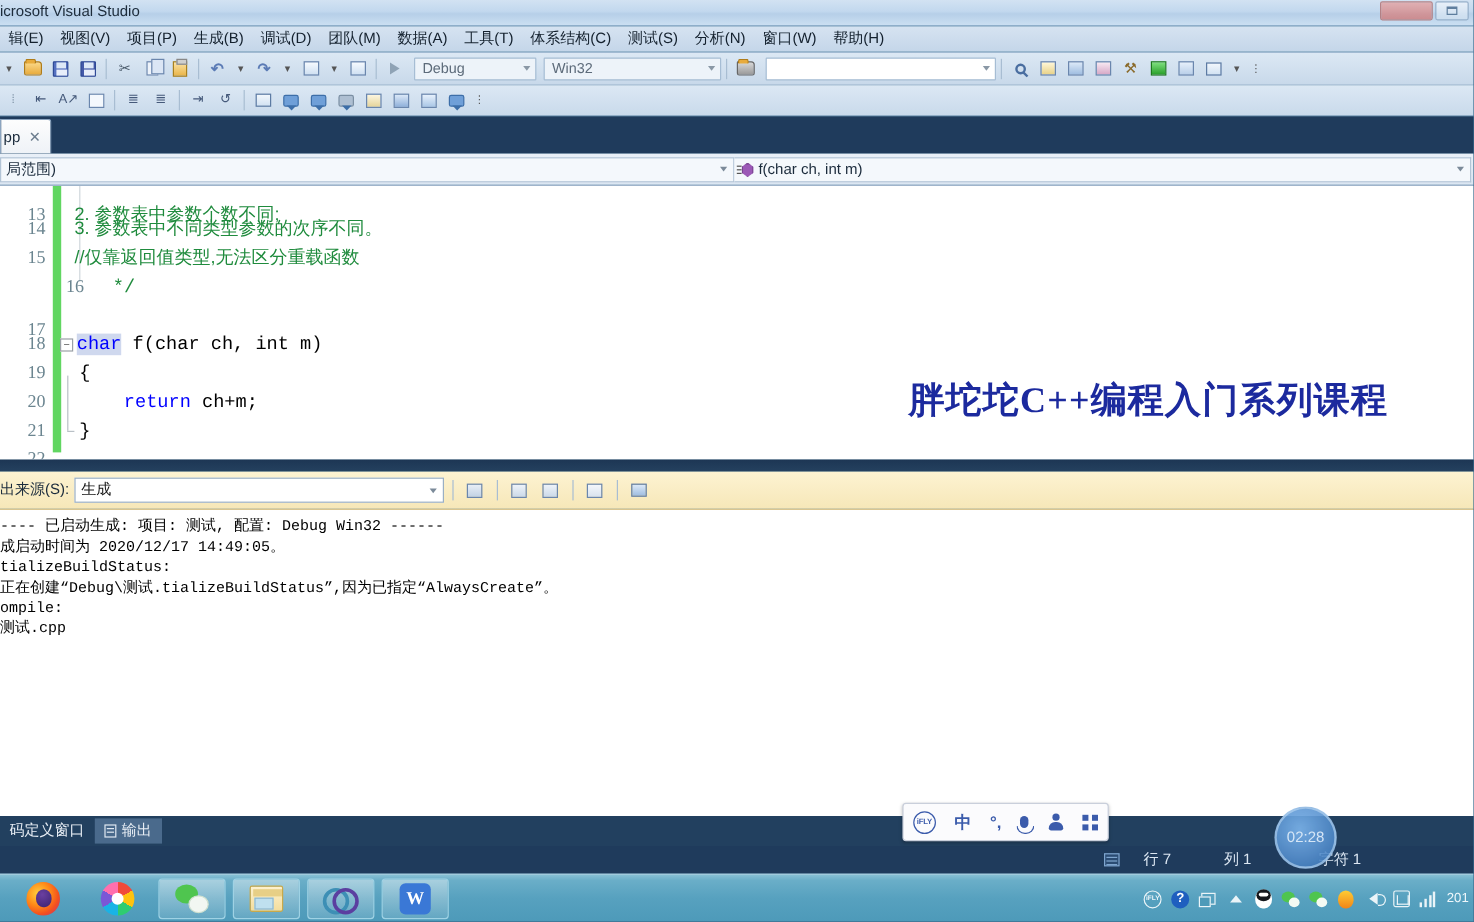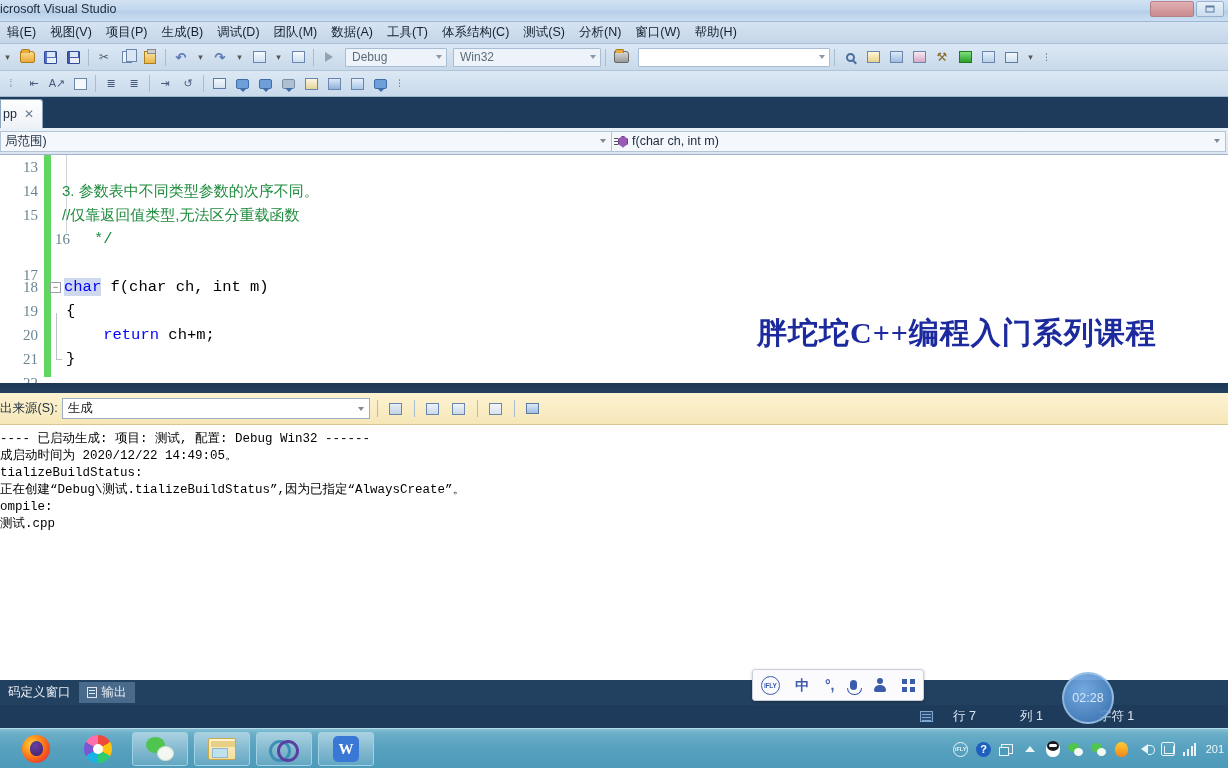--- a/index.html
+++ b/index.html
@@ -532,22 +532,23 @@
   </div>
 
   <div class="editor">
     <div class="gutter-num"></div>
     <div class="changebar"></div>
 
     <div class="fold-line" style="top:158px;height:46px;"></div>
     <div class="fold-foot" style="top:204px;"></div>
     <div class="indent-guide" style="top:0px;height:80px;"></div>
 
-    <div class="code-line" style="top:0px;padding-left:42px;">
+    <div class="code-line" style="top:12px;padding-left:42px;">
       <span class="lnum">13</span>
+      <span class="codetext c-comment">2. 参数表中参数个数不同;</span>
     </div>
 
     <div class="code-line" style="top:24px;padding-left:40px;">
       <span class="lnum">14</span>
       <span class="codetext c-comment">3. 参数表中不同类型参数的次序不同。</span>
     </div>
 
     <div class="code-line" style="top:48px;">
       <span class="lnum">15</span>
       <span class="codetext c-comment">//仅靠返回值类型,无法区分重载函数</span>
@@ -615,21 +616,21 @@
         <span class="ic ic-gen" style="background:linear-gradient(to bottom,#f4f7fb,#d8e2ee);"></span>
       </div>
     <div class="tsep"></div>
     <div class="tbtn">
         <span class="ic ic-sq" style="background:linear-gradient(to bottom,#dce9f8,#9fbde0);"></span>
       </div>
   </div>
 
   <div class="out-body">
     <div class="out-line">---- 已启动生成: 项目: 测试, 配置: Debug Win32 ------</div>
-    <div class="out-line">成启动时间为 2020/12/22 14:49:05。</div>
+    <div class="out-line">成启动时间为 2020/12/17 14:49:05。</div>
     <div class="out-line">tializeBuildStatus:</div>
     <div class="out-line">正在创建“Debug\测试.tializeBuildStatus”,因为已指定“AlwaysCreate”。</div>
     <div class="out-line">ompile:</div>
     <div class="out-line">测试.cpp</div>
   </div>
 
   <div class="dock">
     <div class="dock-tab">
       <span>码定义窗口</span>
     </div>

